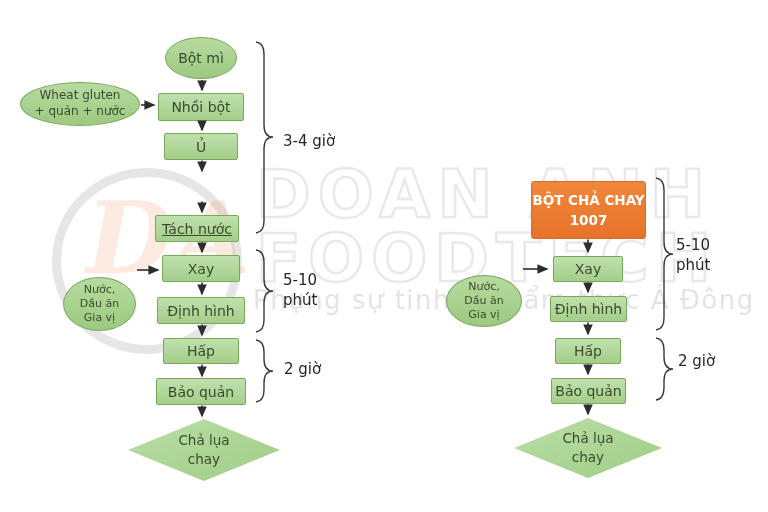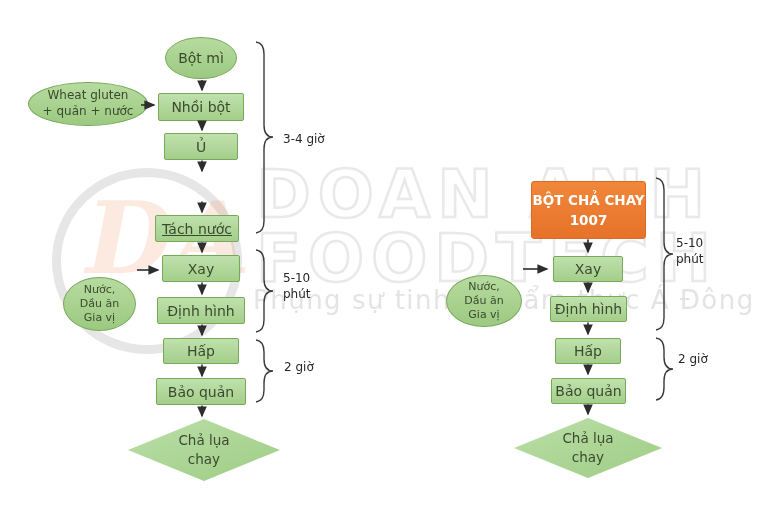--- a/index.html
+++ b/index.html
@@ -47,41 +47,41 @@
   }
   .hl{
     background:linear-gradient(#f0873a,#e7722a);
     border:1px solid #d96b25;border-radius:3px;
     color:#fff;font-weight:bold;font-size:13.5px;line-height:1.5;
   }
   .two{line-height:1.3;font-size:12px;}
   .three{line-height:1.25;font-size:11px;margin-top:32px;}
   
   .blabel{
-    position:absolute;z-index:2;font-size:12px;color:#262626;line-height:1.35;white-space:nowrap;
+    position:absolute;z-index:2;font-size:15px;color:#262626;line-height:1.35;white-space:nowrap;
   }
   
   svg.wires{position:absolute;left:0;top:0;z-index:3;pointer-events:none;}
 </style>
 </head>
 <body>
 
 <div class="stage">
 
   <div class="wm wm-ring"></div>
   <div class="wm wm-da">DA</div>
   <div class="wm wm-big wm-l1">DOAN ANH</div>
   <div class="wm wm-big wm-l2">FOODTECH</div>
   <div class="wm wm-tag">Phụng sự tinh hoa ẩm thực Á Đông</div>
 
   <div class="ellipse" style="left:165px;top:37px;width:72px;height:42px;font-size:14px;">
     <span>Bột mì</span>
   </div>
 
-  <div class="ellipse two" style="left:28px;top:82px;width:120px;height:44px;">
+  <div class="ellipse two" style="left:20px;top:82px;width:120px;height:44px;">
     <span>
       <span style="display:block">Wheat gluten</span>
       <span style="display:block">+ quản + nước</span>
     </span>
   </div>
 
   <div class="node" style="left:158px;top:93px;width:86px;height:28px;">
     <span>Nhồi bột</span>
   </div>
 

